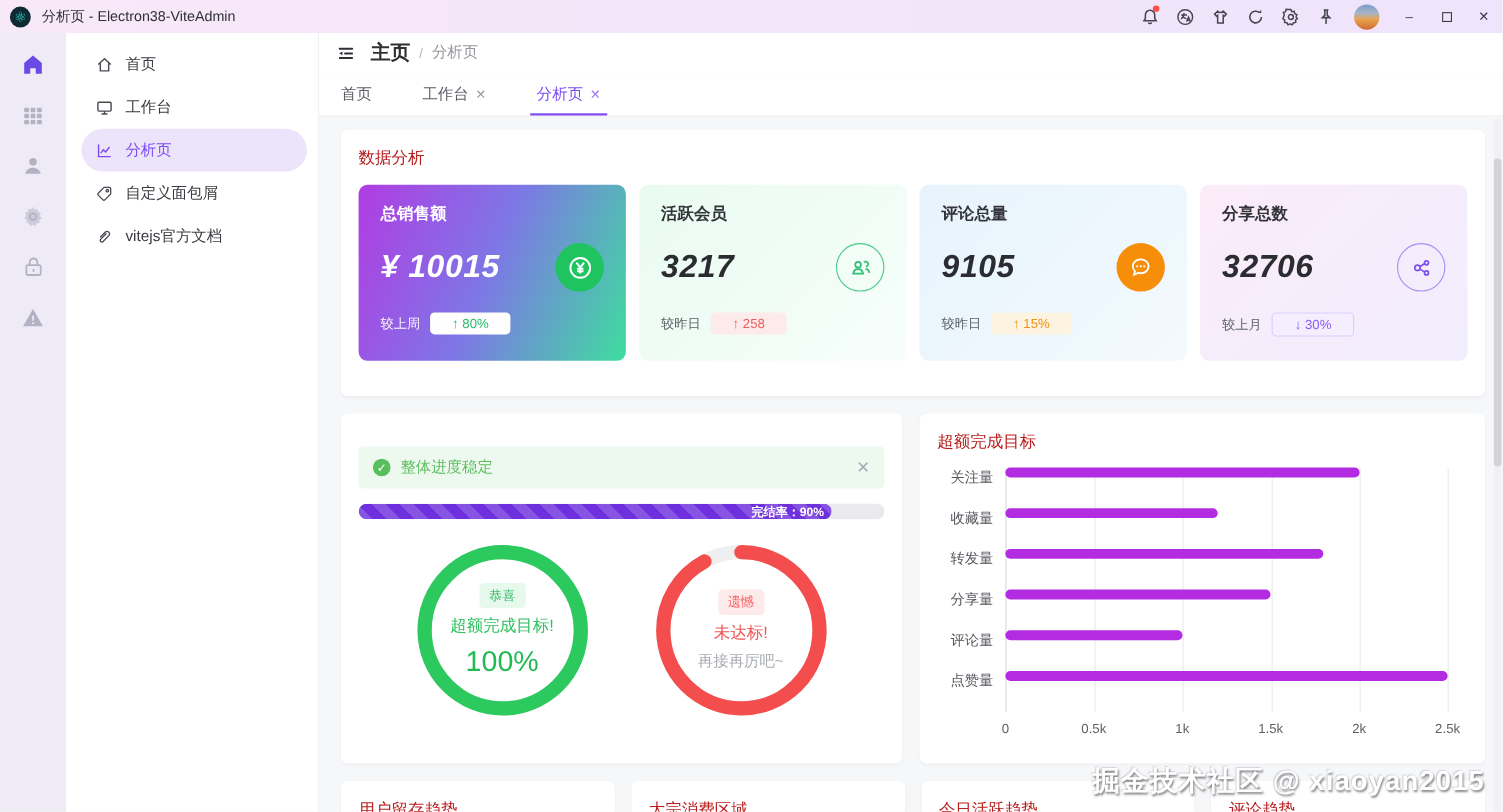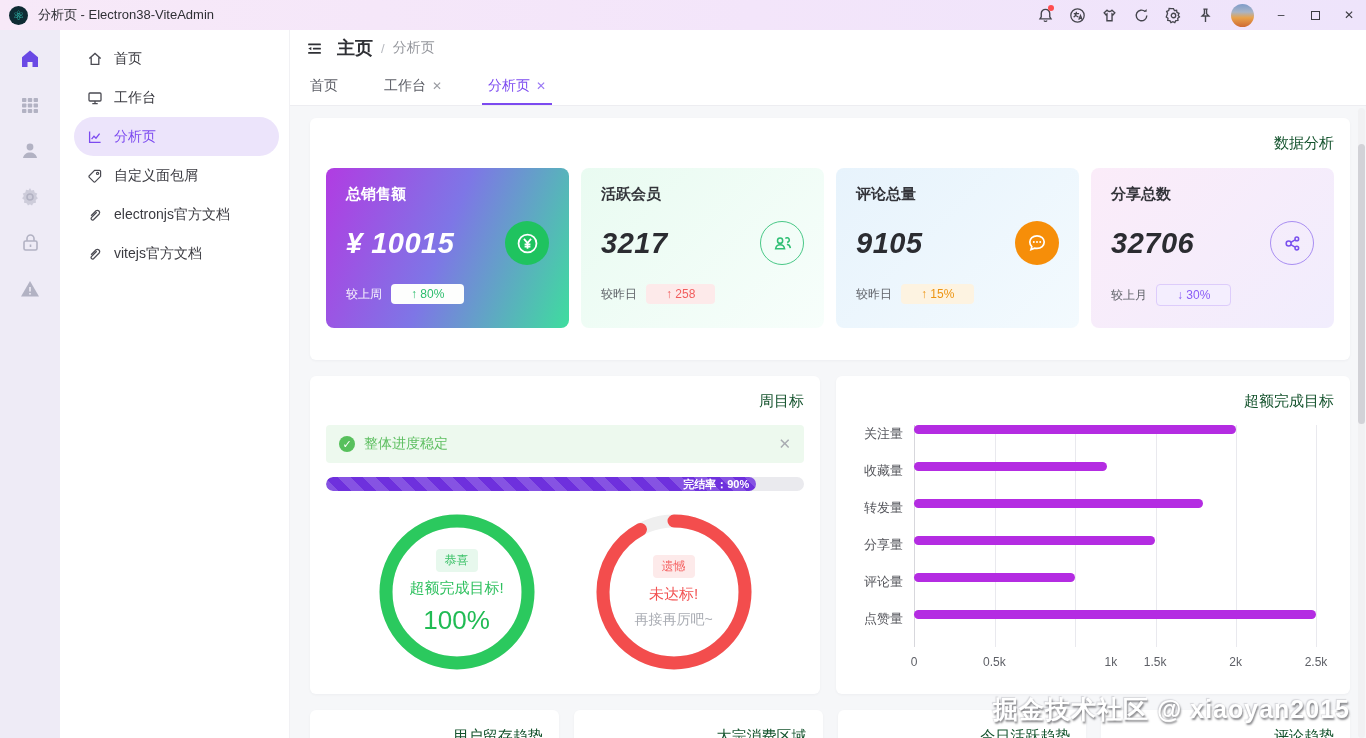--- a/index.html
+++ b/index.html
@@ -50,21 +50,21 @@
   .tabbar { height:40px; background:#fff; border-bottom:1px solid #ededf1; display:flex; align-items:stretch; padding:0 18px; }
   .tab { display:flex; align-items:center; gap:6px; font-size:14px; color:#5c5e66; margin-right:42px;
     position:relative; cursor:pointer; padding:0 2px; }
   .tab .tab-x { font-size:12px; color:#9b9da3; }
   .tab.active { color:#7c4af0; }
   .tab.active .tab-x { color:#9a79f5; }
   .tab.active::after { content:""; position:absolute; left:-4px; right:-4px; bottom:0; height:2px; background:#7c4af0; }
 
   .content { position:absolute; top:76px; left:0; right:0; bottom:0; padding:12px 16px 0 20px; }
   .panel { background:#fff; border-radius:6px; box-shadow:0 1px 3px rgba(20,20,40,.04); }
-  .panel-title { font-size:15px; font-weight:500; color:#14532d;text-align:right; }
+  .panel-title { font-size:15px; font-weight:500; color:#b91c1c; }
 
   
   .panel-stats { padding:16px; height:242px; }
   .cards { margin-top:15px; display:grid; grid-template-columns:repeat(4,1fr); gap:12px; }
   .card { height:160px; border-radius:8px; padding:17px 20px; position:relative; }
   .card-t1 { background:linear-gradient(112deg,#b13ce2 0%,#7e76e6 48%,#3edd9e 100%); color:#fff; }
   .card-t2 { background:linear-gradient(135deg,#e9fbf1,#f7fefb); }
   .card-t3 { background:linear-gradient(135deg,#e7f3fc,#f3fafe); }
   .card-t4 { background:linear-gradient(135deg,#fbecf9,#f1edfd); }
   .card-title { font-size:15px; font-weight:bold; }
@@ -269,28 +269,20 @@
         </svg>
       </span>
     <span class="mi-label">自定义面包屑</span>
   </div>
     <div class="menu-item">
     <span class="mi-icon">
         <svg width="16" height="16" viewBox="0 0 16 16" fill="none" stroke="currentColor" stroke-width="1.25">
           <path d="M4.1 8.7 9 3.8a2.3 2.3 0 0 1 3.2 3.2L6.5 12.7a1.5 1.5 0 0 1-2.1-2.1l5.3-5.3"></path>
         </svg>
       </span>
-    <span class="mi-label">electronjs官方文档</span>
-  </div>
-    <div class="menu-item">
-    <span class="mi-icon">
-        <svg width="16" height="16" viewBox="0 0 16 16" fill="none" stroke="currentColor" stroke-width="1.25">
-          <path d="M4.1 8.7 9 3.8a2.3 2.3 0 0 1 3.2 3.2L6.5 12.7a1.5 1.5 0 0 1-2.1-2.1l5.3-5.3"></path>
-        </svg>
-      </span>
     <span class="mi-label">vitejs官方文档</span>
   </div>
   </div>
 
 <div class="main">
   <div class="topbar">
     <span class="fold-icon">
       <svg width="17" height="17" viewBox="0 0 16 16" fill="currentColor">
           <rect x="2" y="3.2" width="12" height="1.7" rx="0.5"></rect>
           <rect x="6.5" y="7.2" width="7.5" height="1.7" rx="0.5"></rect>
@@ -395,21 +387,20 @@
             <span class="foot-label">较上月</span>
             <span class="badge badge-purple">↓ 30%</span>
           </div>
         </div>
 
       </div>
     </div>
 
     <div class="row2">
       <div class="panel panel-goal">
-        <div class="panel-title">周目标</div>
         <div class="alert">
           <span class="alert-check">✓</span>
           <span class="alert-text">整体进度稳定</span>
           <span class="alert-x">✕</span>
         </div>
         <div class="progress">
           <div class="progress-fill" style="width: 90%; background-color: rgb(110, 48, 221);">
             <span class="progress-label">完结率：90%</span>
           </div>
         </div>
@@ -484,21 +475,21 @@
                 <div class="chart-label">点赞量</div>
                 <div class="chart-track">
                   <div class="chart-bar" style="width: 100%; background: rgb(180, 44, 226);"></div>
                 </div>
               </div>
             </div>
         </div>
         <div class="chart-xaxis">
             <span class="x-tick" style="left: 0%;">0</span>
             <span class="x-tick" style="left: 20%;">0.5k</span>
-            <span class="x-tick" style="left: 40%; margin-left: 36px;">1k</span>
+            <span class="x-tick" style="left: 40%;">1k</span>
             <span class="x-tick" style="left: 60%;">1.5k</span>
             <span class="x-tick" style="left: 80%;">2k</span>
             <span class="x-tick" style="left: 100%;">2.5k</span>
           </div>
       </div>
     </div>
 
     <div class="row3">
       <div class="panel panel-mini">
         <div class="panel-title">用户留存趋势</div>

